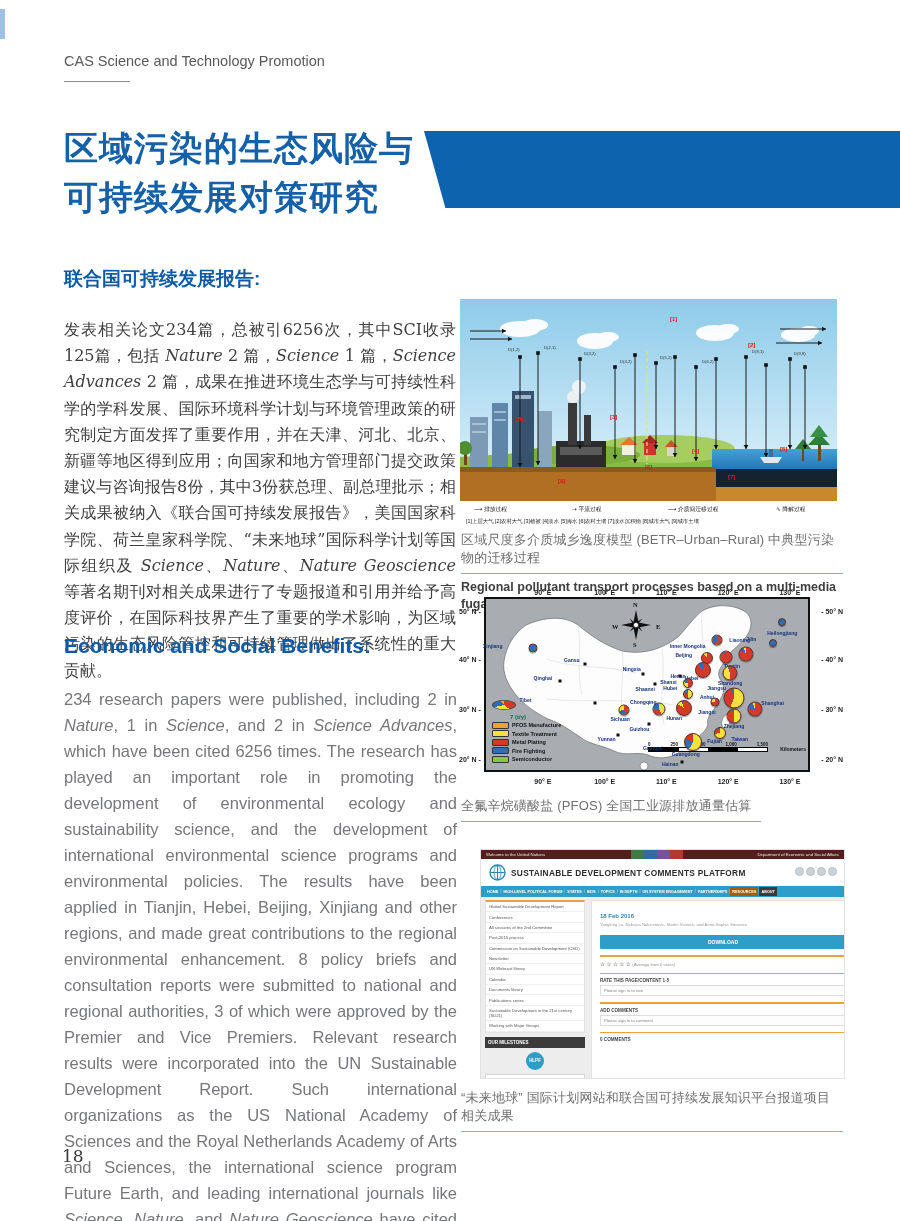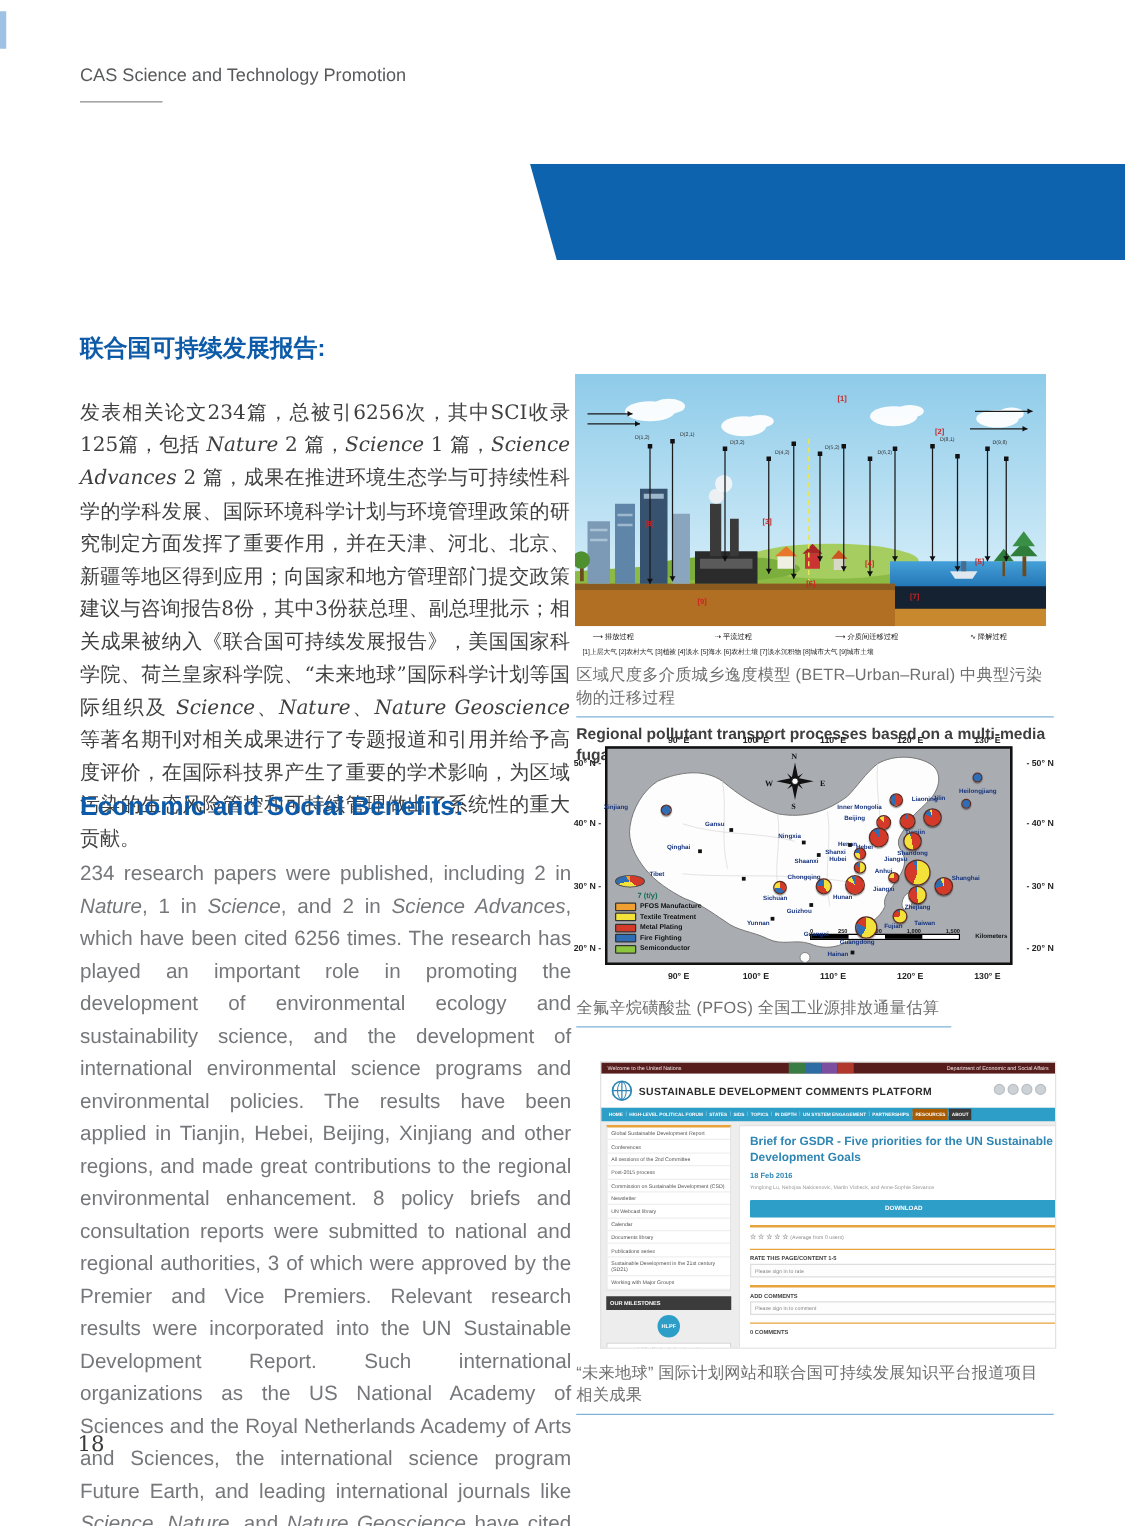--- a/index.html
+++ b/index.html
@@ -95,20 +95,22 @@
 <body>
 
 <div class="abs" id="edge-mark"></div>
 
 <div class="abs" id="hdr">
   <div>CAS Science and Technology Promotion</div>
   <div class="rule"></div>
 </div>
 
 <div class="abs" id="title">
+  <div>区域污染的生态风险与</div>
+  <div>可持续发展对策研究</div>
 </div>
 
 <div class="abs" id="banner"></div>
 
 <div class="abs sec-head" id="cn-head">联合国可持续发展报告:</div>
 <p class="abs" id="cn-para"><span>发表相关论文234篇，总被引6256次，其中SCI收录125篇，包括 </span><i>Nature</i><span> 2 篇，</span><i>Science</i><span> 1 篇，</span><i>Science Advances</i><span> 2 篇，成果在推进环境生态学与可持续性科学的学科发展、国际环境科学计划与环境管理政策的研究制定方面发挥了重要作用，并在天津、河北、北京、新疆等地区得到应用；向国家和地方管理部门提交政策建议与咨询报告8份，其中3份获总理、副总理批示；相关成果被纳入《联合国可持续发展报告》，美国国家科学院、荷兰皇家科学院、“未来地球”国际科学计划等国际组织及 </span><i>Science</i><span>、</span><i>Nature</i><span>、</span><i>Nature Geoscience</i><span> 等著名期刊对相关成果进行了专题报道和引用并给予高度评价，在国际科技界产生了重要的学术影响，为区域污染的生态风险管控和可持续管理做出了系统性的重大贡献。</span></p>
 
 <div class="abs sec-head" id="en-head">Economic and Social Benefits:</div>
 <p class="abs" id="en-para"><span>234 research papers were published, including 2 in </span><i>Nature</i><span>, 1 in </span><i>Science</i><span>, and 2 in </span><i>Science Advances</i><span>, which have been cited 6256 times. The research has played an important role in promoting the development of environmental ecology and sustainability science, and the development of international environmental science programs and environmental policies. The results have been applied in Tianjin, Hebei, Beijing, Xinjiang and other regions, and made great contributions to the regional environmental enhancement. 8 policy briefs and consultation reports were submitted to national and regional authorities, 3 of which were approved by the Premier and Vice Premiers. Relevant research results were incorporated into the UN Sustainable Development Report. Such international organizations as the US National Academy of Sciences and the Royal Netherlands Academy of Arts and Sciences, the international science program Future Earth, and leading international journals like </span><i>Science</i><span>, </span><i>Nature</i><span>, and </span><i>Nature Geoscience</i><span> have cited the results or made special reports on the relevant achievements, which has produced great impacts in the international science community. The research has made a significant contribution to the regional ecological risk assessment and management, and provided systems options for promoting regional sustainable development.</span></p>
 
@@ -487,21 +489,20 @@
             <div class="s-link">Sustainable Development in the 21st century (SD21)</div>
             <div class="s-link">Working with Major Groups</div>
           </div>
         <div id="milestones-h">OUR MILESTONES</div>
         <div id="hlpf">HLPF</div>
         <div id="mboxes">
             <div class="mbox">Addis Ababa Action Agenda</div>
           </div>
       </div>
       <div id="s-main">
-        <div id="a-title">Brief for GSDR - Five priorities for the UN Sustainable Development Goals</div>
         <div id="a-date">18 Feb 2016</div>
         <div id="a-auth">Yonglong Lu, Nebojsa Nakicenovic, Martin Visbeck, and Anne-Sophie Stevance</div>
         <div id="a-btn">DOWNLOAD</div>
         <div class="orule"></div>
         <div id="a-stars"><b>☆ ☆ ☆ ☆ ☆</b> <span>(Average from 0 users)</span></div>
         <div class="orule"></div>
         <div class="s-h">RATE THIS PAGE/CONTENT 1-5</div>
         <div class="s-hint">Please sign in to rate</div>
         <div class="orule"></div>
         <div class="s-h">ADD COMMENTS</div>

